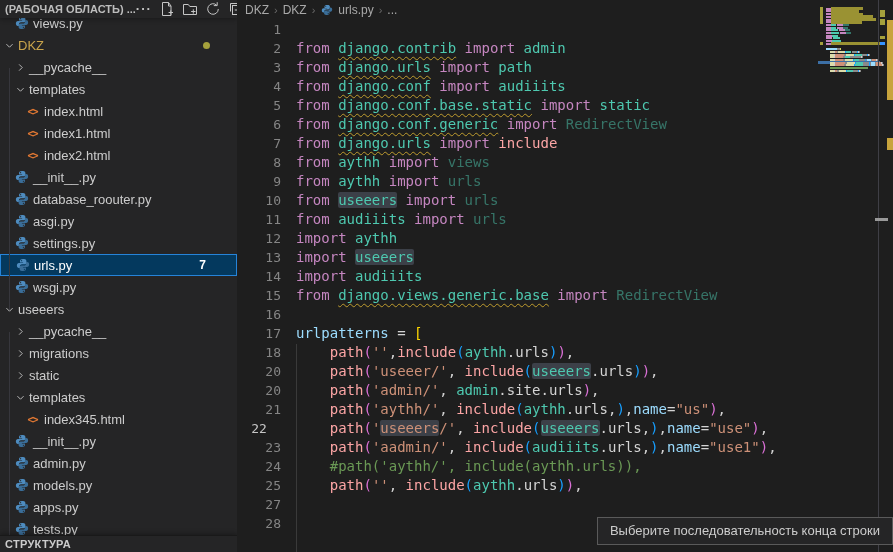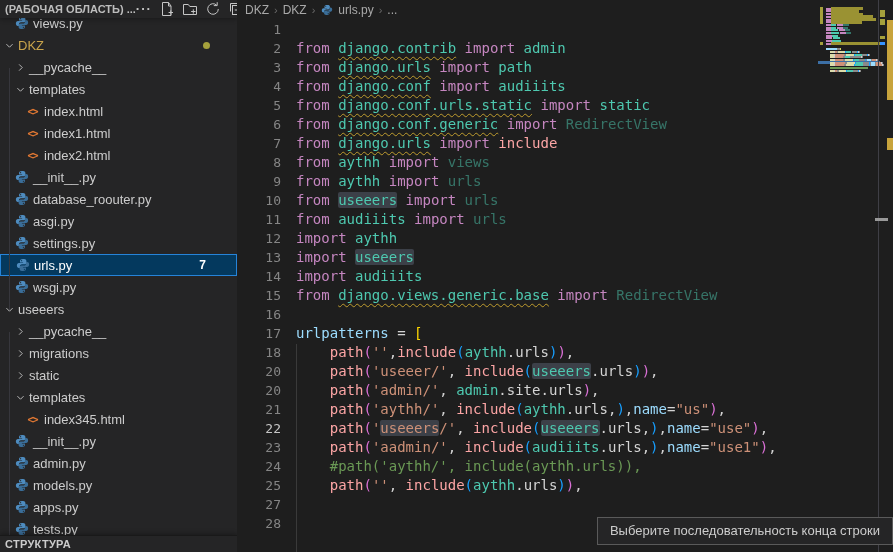--- a/index.html
+++ b/index.html
@@ -51,21 +51,21 @@
   .breadcrumb .bc-sep { margin:0 5px; color:#6A6A6A; font-size:11px; }
   .code {
     position:absolute; top:20px; left:0; right:15px; bottom:0; overflow:hidden;
     font-family:"DejaVu Sans Mono", monospace; font-size:14px;
   }
   .cl { height:19px; line-height:19px; display:flex; }
   .ln {
     width:44px; flex:0 0 auto; text-align:right; color:#858585;
     font-size:13px;
   }
-  .ln.cur { color:#C6C6C6; }
+  .ln.cur { color:#C6C6C6;text-align:center; }
   .lc { margin-left:15px; white-space:pre; font-variant-ligatures:none; }
   .code-guide { position:absolute; left:59px; width:1px; background:#3A3A3A; }
   .t-k{color:#C586C0} .t-m{color:#4EC9B0} .t-d{color:#4EC9B0;opacity:.5}
   .t-f{color:#fca5a5} .t-s{color:#CE9178} .t-p{color:#D4D4D4}
   .t-v{color:#9CDCFE} .t-a{color:#DA70D6} .t-b{color:#179FFF}
   .t-g{color:#FFD700} .t-c{color:#6A9955}
   .t-q{color:#4EC9B0; text-decoration:underline; text-decoration-style:wavy;
        text-decoration-color:#BE9C2E; text-decoration-thickness:1px; text-underline-offset:3px;}
   .hl{background:#3C4048; border-radius:2px;}
   
@@ -361,21 +361,21 @@
         <div class="cl">
           <span class="ln">3</span>
           <span class="lc"><span class="t-k">from </span><span class="t-q">django.urls</span><span class="t-p"> </span><span class="t-k">import</span><span class="t-m"> path</span></span>
         </div>
         <div class="cl">
           <span class="ln">4</span>
           <span class="lc"><span class="t-k">from </span><span class="t-q">django.conf</span><span class="t-p"> </span><span class="t-k">import</span><span class="t-m"> audiiits</span></span>
         </div>
         <div class="cl">
           <span class="ln">5</span>
-          <span class="lc"><span class="t-k">from </span><span class="t-q">django.conf.urls.static</span><span class="t-p"> </span><span class="t-k">import</span><span class="t-m"> static</span></span>
+          <span class="lc"><span class="t-k">from </span><span class="t-q">django.conf.base.static</span><span class="t-p"> </span><span class="t-k">import</span><span class="t-m"> static</span></span>
         </div>
         <div class="cl">
           <span class="ln">6</span>
           <span class="lc"><span class="t-k">from </span><span class="t-q">django.conf.generic</span><span class="t-p"> </span><span class="t-k">import</span><span class="t-d"> RedirectView</span></span>
         </div>
         <div class="cl">
           <span class="ln">7</span>
           <span class="lc"><span class="t-k">from </span><span class="t-q">django.urls</span><span class="t-p"> </span><span class="t-k">import</span><span class="t-f"> include</span></span>
         </div>
         <div class="cl">

